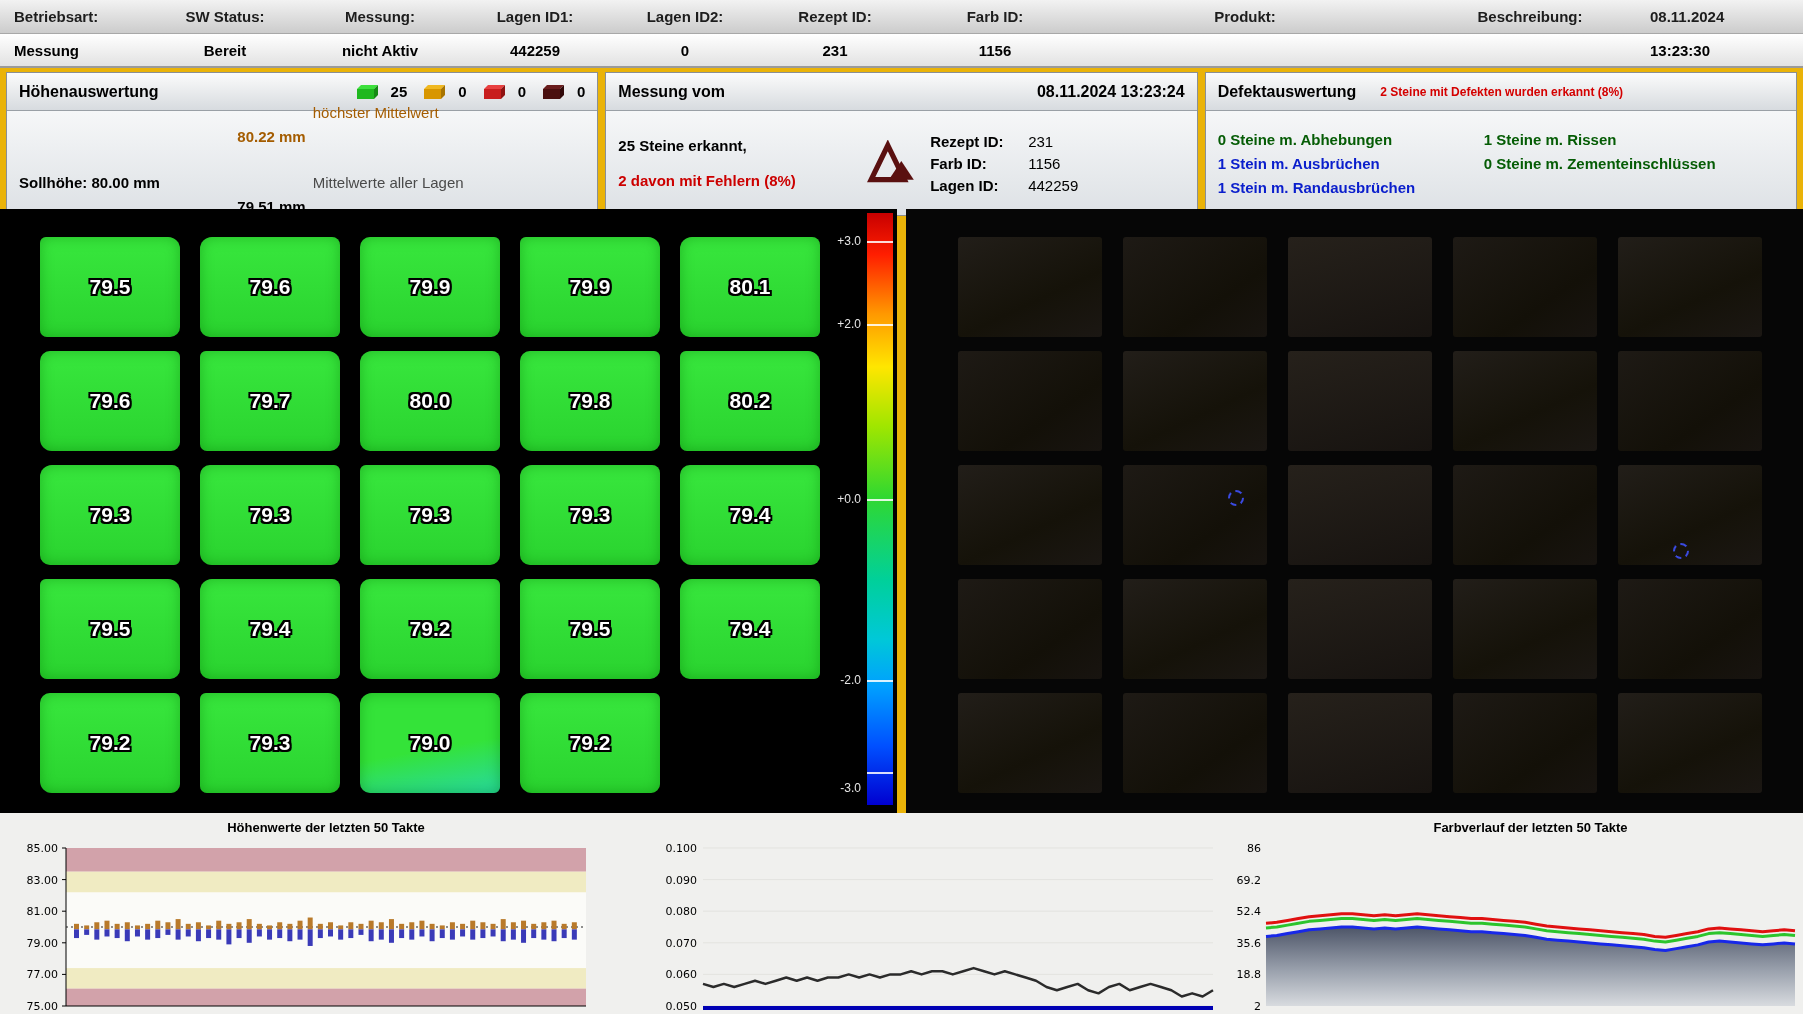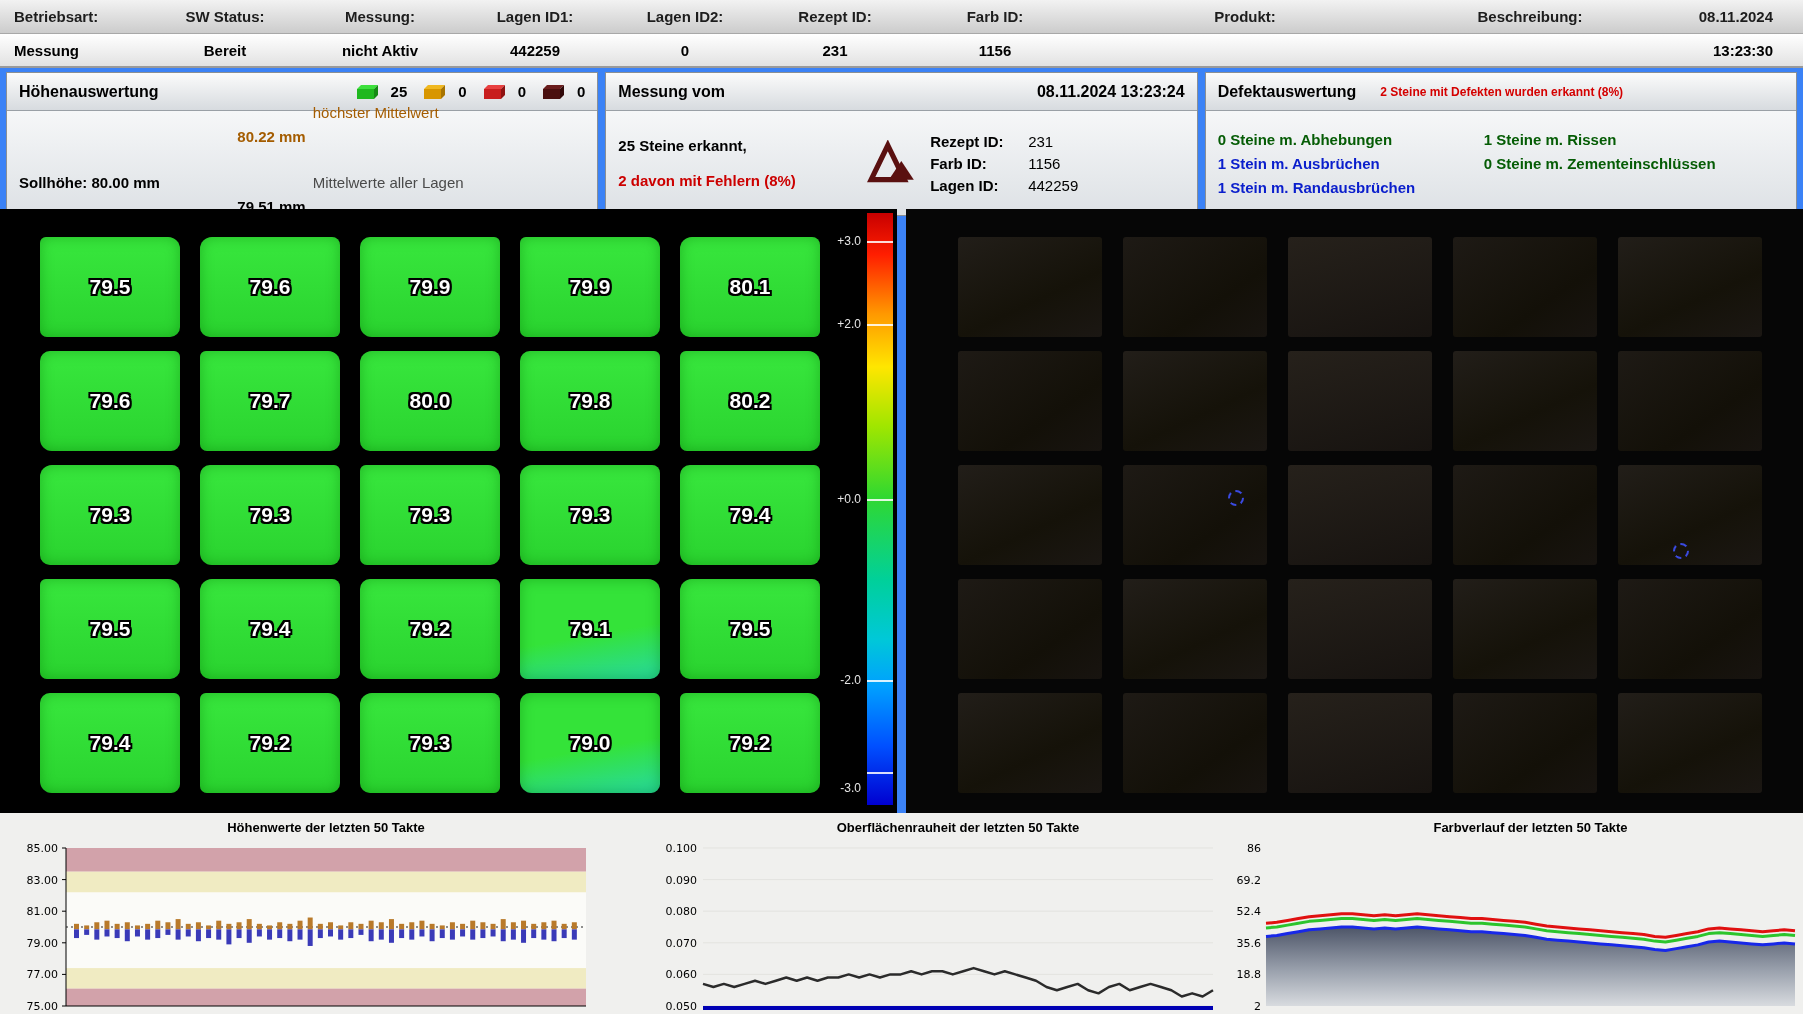--- a/index.html
+++ b/index.html
@@ -1,27 +1,27 @@
 <!DOCTYPE html>
 <html><head>
 <meta charset="utf-8">
 <style>
   *{margin:0;padding:0;box-sizing:border-box;}
   html,body{background:#9a9a9a;}
   body{font-family:"Liberation Sans",sans-serif;}
-  #app{position:relative;width:1803px;height:1014px;background:#3b82f6;overflow:hidden;}
+  #app{position:relative;width:1803px;height:1014px;background:#eab308;overflow:hidden;}
 
   
   .topbar{position:absolute;left:0;top:0;width:1803px;}
   .top-row{display:grid;grid-template-columns:150px 150px 160px 150px 150px 150px 170px 330px 240px 153px;height:34px;align-items:center;}
   .top-row.labels{background:linear-gradient(#f2f2f2,#cccccc);border-bottom:1px solid #a8a8a8;color:#1d1d1d;font-weight:bold;font-size:15px;}
   .top-row.values{background:linear-gradient(#ffffff,#e2e2e2);border-bottom:2px solid #9a9a9a;font-weight:bold;font-size:15px;color:#000;}
   .top-cell{text-align:center;white-space:nowrap;overflow:hidden;}
   .top-cell.first{text-align:left;padding-left:14px;}
-  .top-cell.last{text-align:right;padding-right:30px;}
+  .top-cell.last{text-align:left;padding-right:30px;}
 
   
   .panels{position:absolute;left:6px;top:72px;width:1791px;height:144px;display:flex;gap:7px;}
   .panel{flex:1;border:1px solid #8a8f94;background:linear-gradient(#ffffff,#dde1e5);display:flex;flex-direction:column;min-width:0;}
   .panel-header{flex:0 0 38px;display:flex;align-items:center;padding:0 12px;background:linear-gradient(#fbfbfb,#d7dbdf);border-bottom:1px solid #9aa0a6;font-size:16px;font-weight:bold;color:#000;gap:10px;}
   .panel-body{flex:1;position:relative;font-size:15px;color:#000;}
 
   .brick-counters{margin-left:auto;display:flex;align-items:center;gap:14px;}
   .bc{display:flex;align-items:center;gap:11px;font-size:15px;font-weight:bold;}
 
@@ -273,23 +273,20 @@
           <span class="brick-label">79.4</span>
         </div>
         <div class="brick">
           <span class="brick-label">79.5</span>
         </div>
         <div class="brick">
           <span class="brick-label">79.4</span>
         </div>
         <div class="brick">
           <span class="brick-label">79.2</span>
-        </div>
-        <div class="brick brick-low">
-          <span class="brick-label">79.1</span>
         </div>
         <div class="brick">
           <span class="brick-label">79.5</span>
         </div>
         <div class="brick">
           <span class="brick-label">79.4</span>
         </div>
         <div class="brick">
           <span class="brick-label">79.2</span>
         </div>
@@ -470,21 +467,20 @@
           <rect x="541.36" y="116.37000000000009" width="5" height="10.269999999999868" fill="#3a3ab8"></rect>
           <rect x="551.52" y="107.67999999999991" width="5" height="8.690000000000182" fill="#b97a2a"></rect>
           <rect x="551.52" y="116.37000000000009" width="5" height="11.849999999999994" fill="#3a3ab8"></rect>
           <rect x="561.6800000000001" y="110.83999999999995" width="5" height="5.530000000000143" fill="#b97a2a"></rect>
           <rect x="561.6800000000001" y="116.37000000000009" width="5" height="8.689999999999955" fill="#3a3ab8"></rect>
           <rect x="571.84" y="109.26000000000005" width="5" height="7.110000000000042" fill="#b97a2a"></rect>
           <rect x="571.84" y="116.37000000000009" width="5" height="10.269999999999868" fill="#3a3ab8"></rect>
         </svg>
     </div>
     <div class="chart" id="chart2">
-      <div class="chart-title">Oberflächenrauheit der letzten 50 Takte</div>
       <svg width="575" height="201">
           <line x1="58" y1="35" x2="568" y2="35" stroke="#e3e3df"></line>
           <text x="52" y="39" text-anchor="end" font-size="11" font-family="DejaVu Sans, sans-serif" fill="#000">0.100</text>
           <line x1="58" y1="66.60000000000002" x2="568" y2="66.60000000000002" stroke="#e3e3df"></line>
           <text x="52" y="70.60000000000002" text-anchor="end" font-size="11" font-family="DejaVu Sans, sans-serif" fill="#000">0.090</text>
           <line x1="58" y1="98.20000000000002" x2="568" y2="98.20000000000002" stroke="#e3e3df"></line>
           <text x="52" y="102.20000000000002" text-anchor="end" font-size="11" font-family="DejaVu Sans, sans-serif" fill="#000">0.080</text>
           <line x1="58" y1="129.8" x2="568" y2="129.8" stroke="#e3e3df"></line>
           <text x="52" y="133.8" text-anchor="end" font-size="11" font-family="DejaVu Sans, sans-serif" fill="#000">0.070</text>
           <line x1="58" y1="161.40000000000003" x2="568" y2="161.40000000000003" stroke="#e3e3df"></line>

